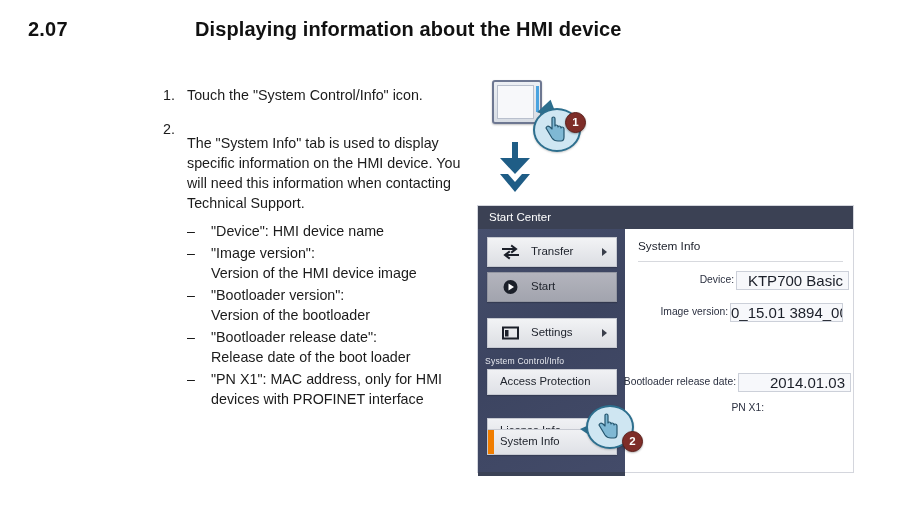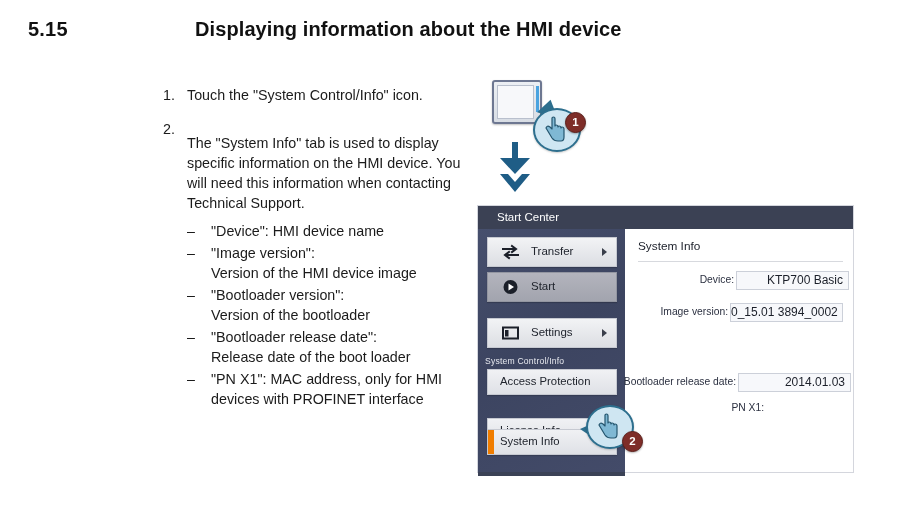--- a/index.html
+++ b/index.html
@@ -51,21 +51,21 @@
   #badge2{left:622px;top:431px;}
 
   
   #chevrons{position:absolute;left:492px;top:140px;width:46px;height:56px;}
   #chevrons svg{display:block;}
 
   
   #hmi{position:absolute;left:478px;top:206px;width:375px;height:266px;background:#ffffff;
        box-shadow:0 0 0 1px #d4d6dd;}
   #hmi-title{position:absolute;left:0;top:0;width:375px;height:23px;background:#3b4154;
-       color:#ffffff;font-size:11.5px;line-height:23px;padding-left:19px;box-sizing:border-box;}
+       color:#ffffff;font-size:11.5px;line-height:23px;padding-left:11px;box-sizing:border-box;}
   #hmi-sidebar{position:absolute;left:0;top:23px;width:147px;height:243px;
        background:linear-gradient(150deg,#464f6d 0%,#3c4460 45%,#434b69 100%);
        border-bottom:4px solid #3b4256;}
   #hmi-content{position:absolute;left:147px;top:23px;width:228px;height:243px;background:#ffffff;}
 
   .nav-btn{position:absolute;left:9px;width:128px;height:28px;
        background:linear-gradient(#f2f3f5,#dcdee3);border:1px solid #c6c9d1;
        font-size:11.5px;color:#21252e;box-shadow:0 1px 1px rgba(0,0,0,.18);}
   .nav-btn .lbl{position:absolute;left:43px;top:7px;}
   .nav-btn .arr{position:absolute;right:9px;top:10px;width:0;height:0;
@@ -85,33 +85,33 @@
   #btn-sysinfo{top:200px;}
   #btn-sysinfo .marker{position:absolute;left:0;top:0;width:6px;height:100%;background:#f07d00;}
 
   #content-title{position:absolute;left:13px;top:10px;font-size:11.8px;color:#1b1f29;}
   #content-rule{position:absolute;left:13px;top:32px;width:205px;height:1px;background:#d7d9de;}
 
   .field-row{position:absolute;left:0;width:228px;height:19px;}
   .field-label{position:absolute;right:125px;top:3px;font-size:10.3px;color:#2b3040;white-space:nowrap;}
   .field-value{position:absolute;right:10px;top:0;width:113px;height:19px;
        background:#f7f8fb;border:1px solid #ccd0d9;box-sizing:border-box;
-       font-size:12px;color:#1b1f29;text-align:right;line-height:17px;padding-right:5px;
+       font-size:15px;color:#1b1f29;text-align:right;line-height:17px;padding-right:5px;
        overflow:hidden;white-space:nowrap;}
   #row0{top:42px;padding-left:6px;}
   #row1{top:74px;}
   #row2{top:106px;}
   #row3{top:144px;padding-left:8px;}
   #row4{top:170px;padding-left:36px;}
 </style>
 </head>
 <body>
 
 <div id="heading">
-  <span id="sec-num">5.15</span>
+  <span id="sec-num">2.07</span>
   <span id="sec-title">Displaying information about the HMI device</span>
 </div>
 
 <div id="steps">
 
   <div class="step">
     <div class="step-num">1.</div>
     <div class="step-body">Touch the "System Control/Info" icon.</div>
   </div>
 

